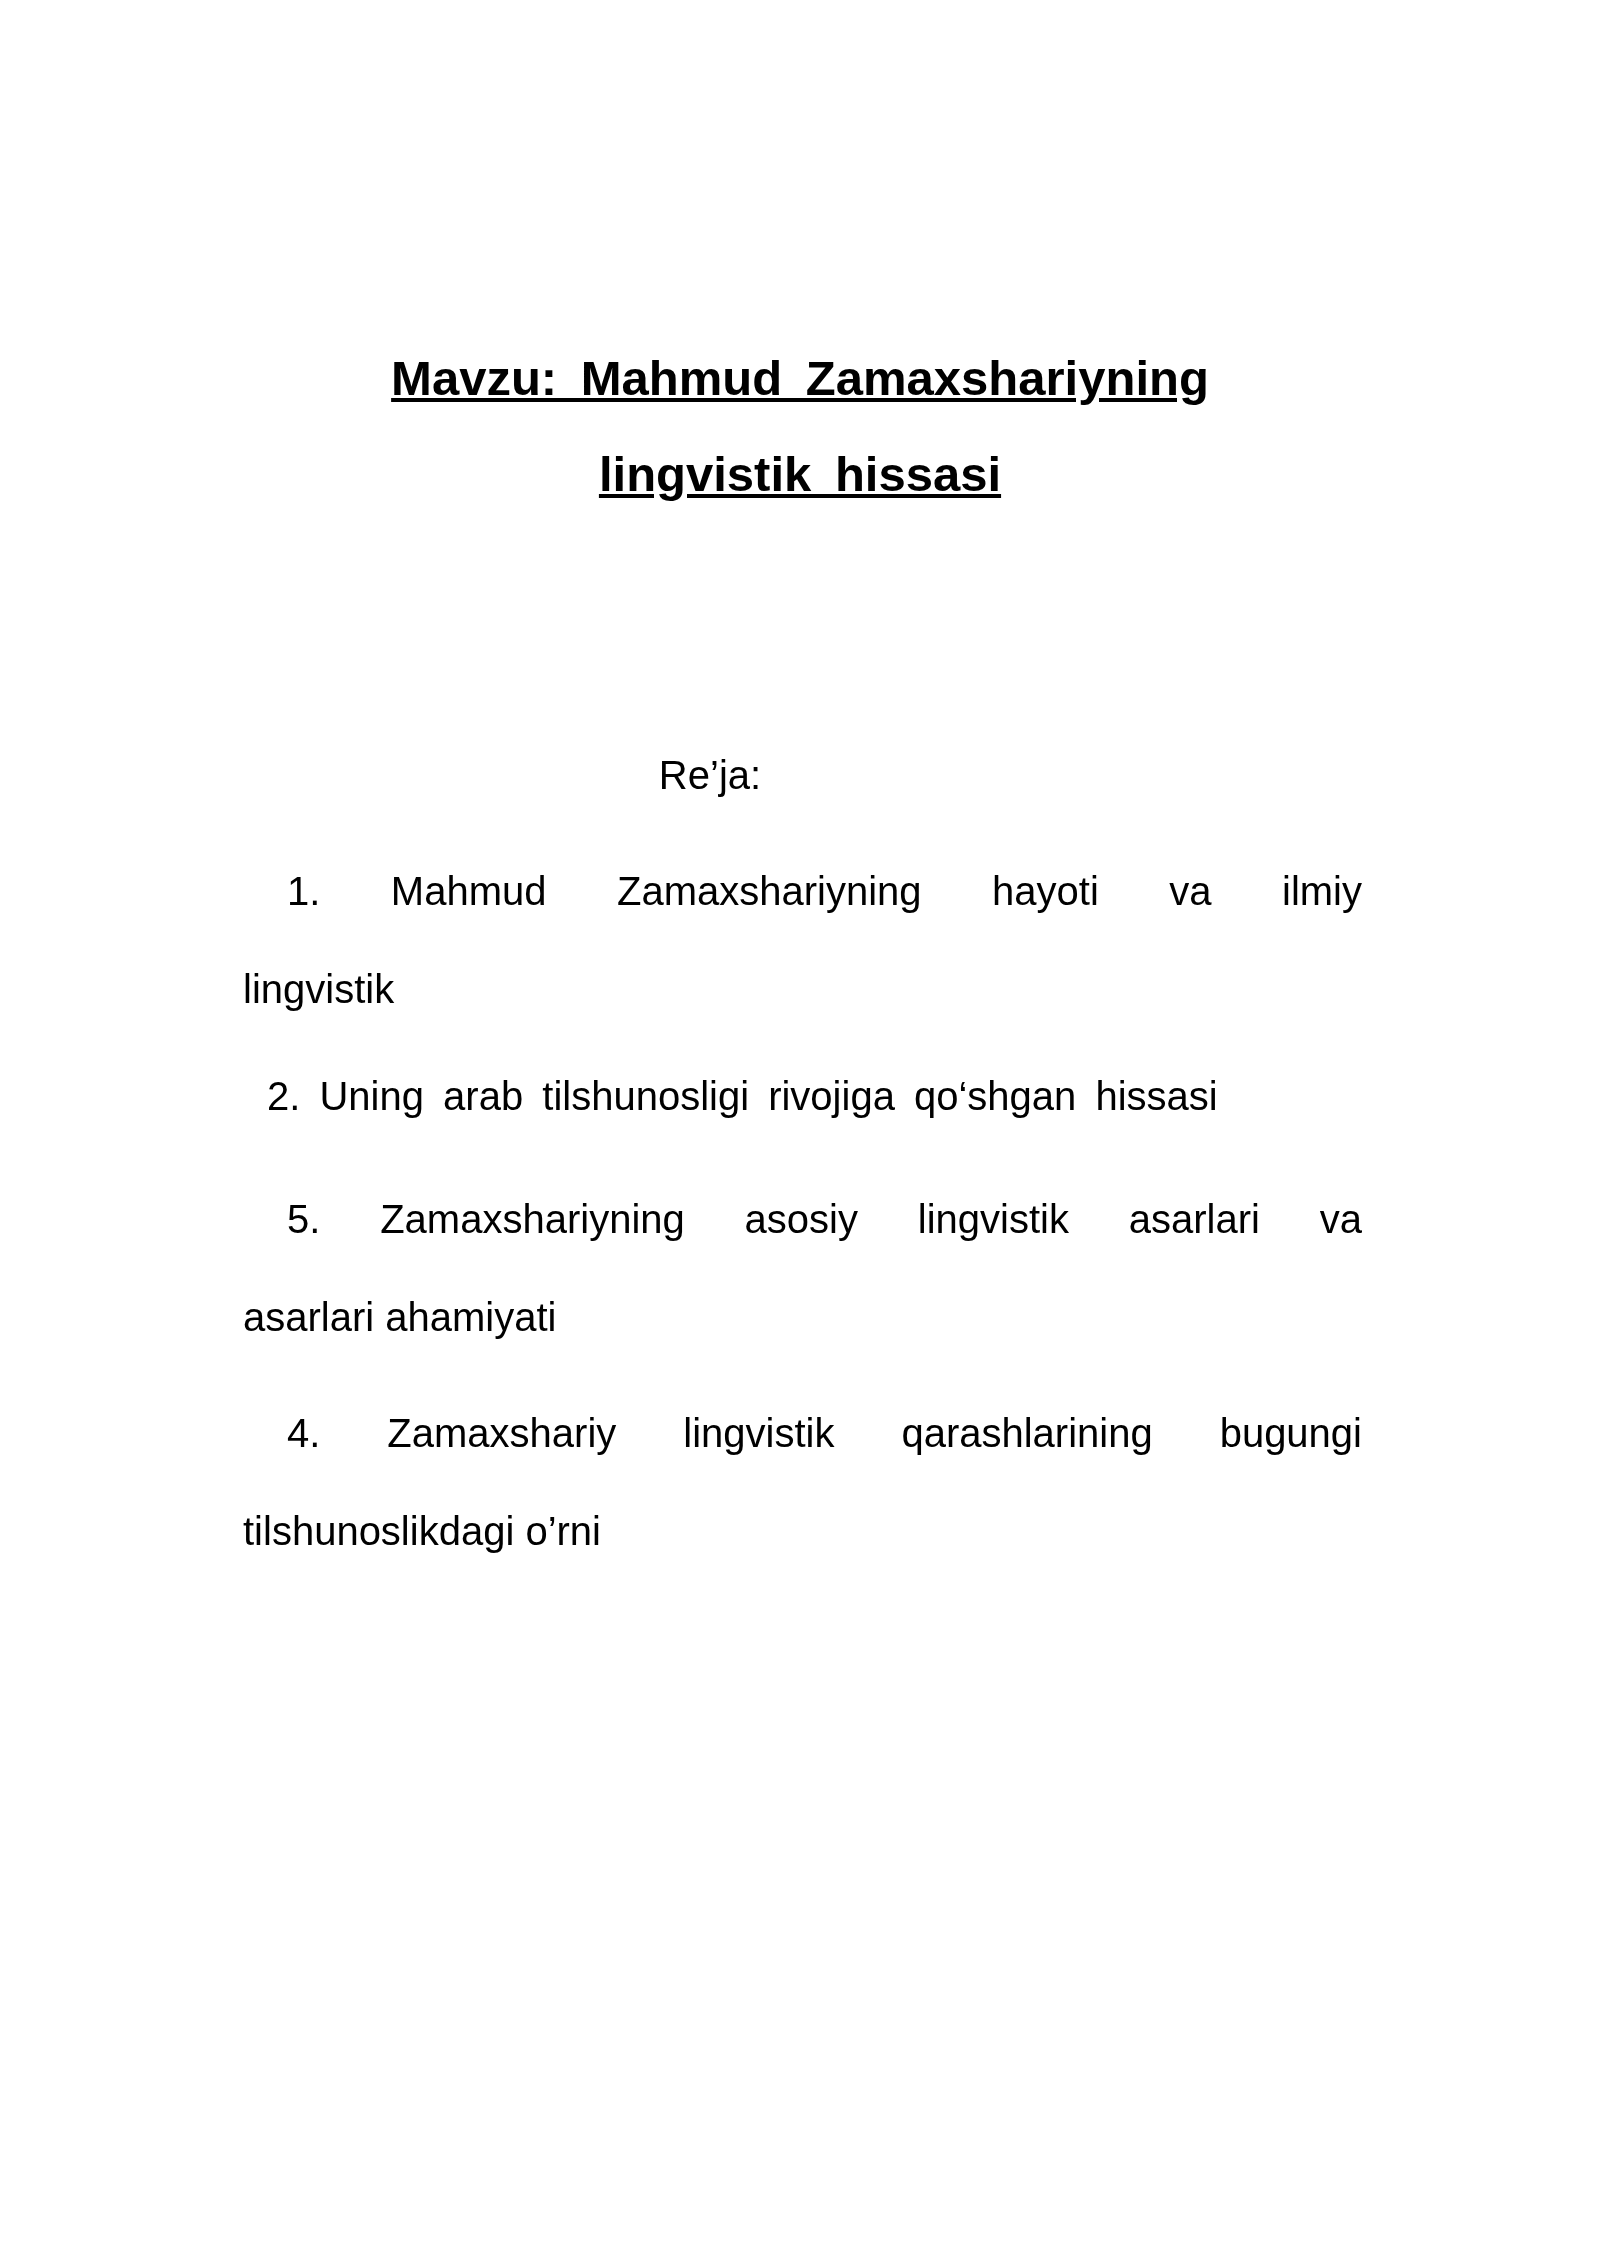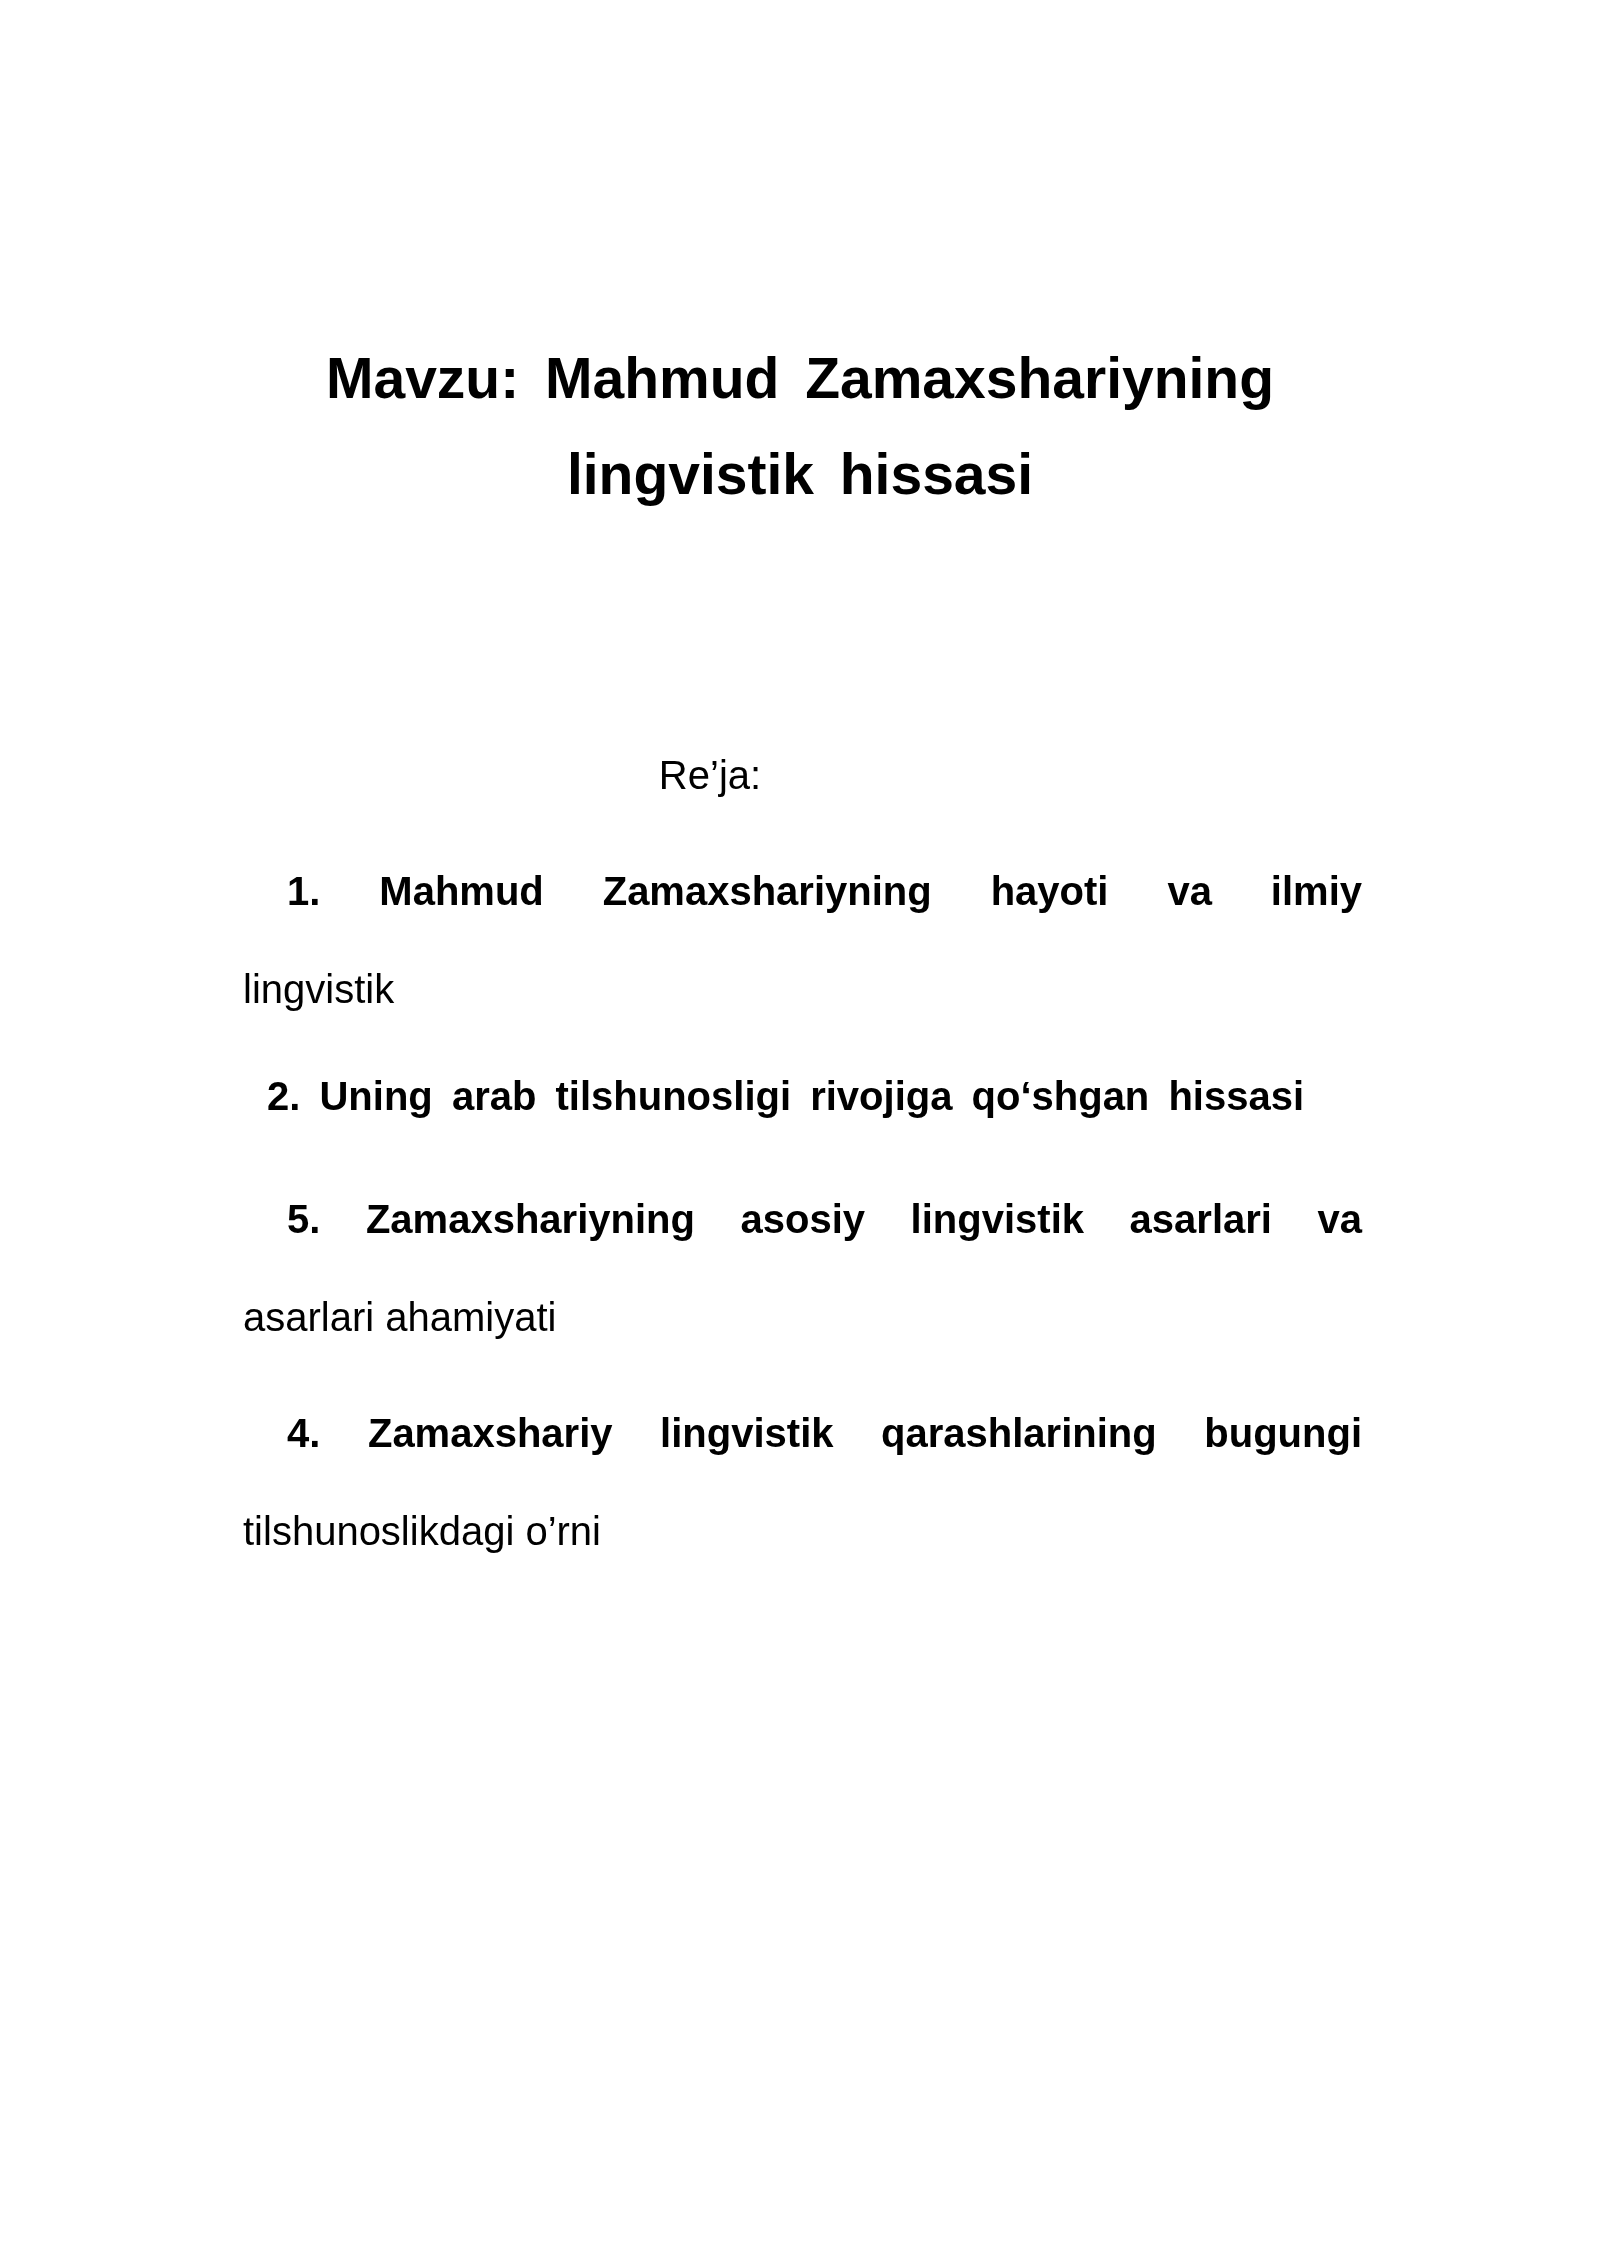--- a/index.html
+++ b/index.html
@@ -22,23 +22,24 @@
     height: 2262px;
     background: #ffffff;
   }
   .title {
     position: absolute;
     left: 0;
     width: 1600px;
     top: 330px;
     text-align: center;
     font-weight: bold;
-    font-size: 57px;
+    font-size: 49px;
     line-height: 96px;
     word-spacing: 10px;
+    text-decoration: underline;
   }
   .title-line { display: block; }
   .plan-heading {
     position: absolute;
     left: 0;
     width: 1420px;
     top: 745px;
     text-align: center;
     font-size: 40px;
     line-height: 60px;
@@ -59,21 +60,20 @@
     font-size: 40px;
     line-height: 98px;
     text-align: justify;
     text-align-last: left;
   }
   .plan-item .first {
     display: block;
     text-align: justify;
     text-align-last: justify;
     padding-left: 44px;
-    font-weight: bold;
   }
   .plan-item .cont {
     display: block;
   }
   .plan-item.single .first {
     text-align-last: left;
     padding-left: 24px;
     word-spacing: 8px;
   }
   .item-1 { top: 842px; }

